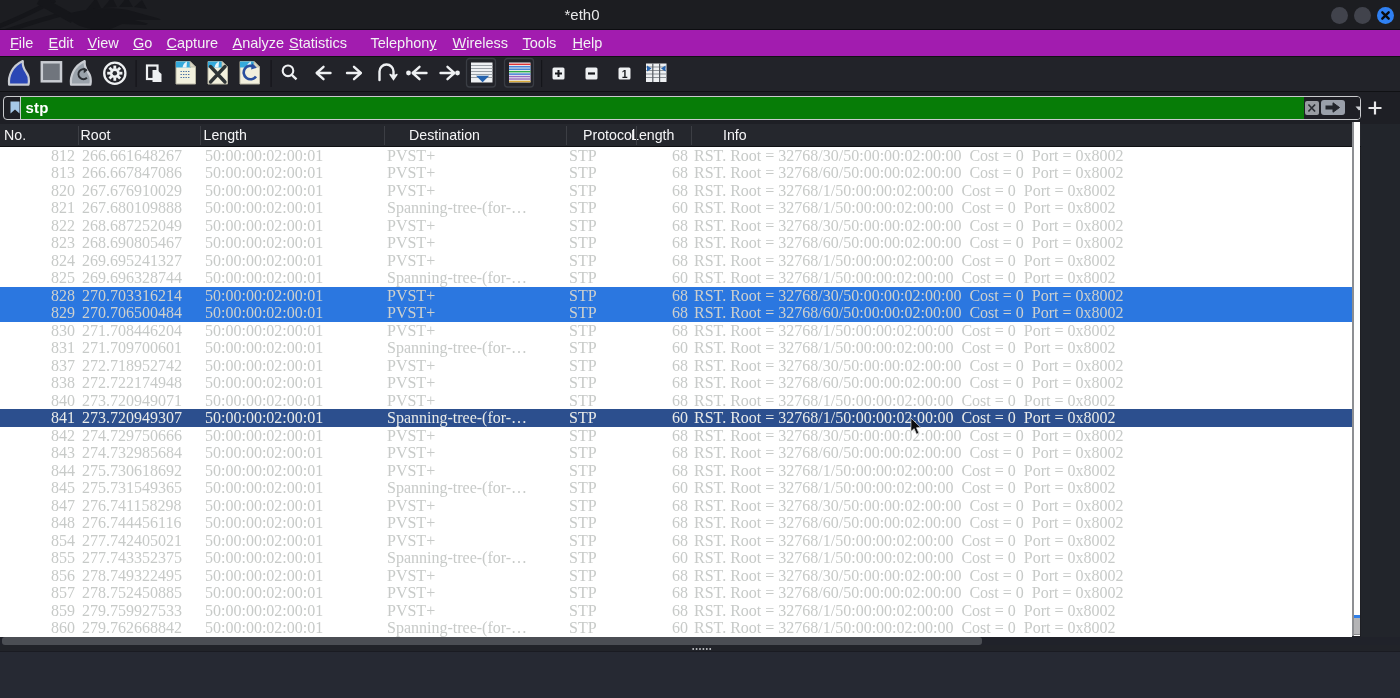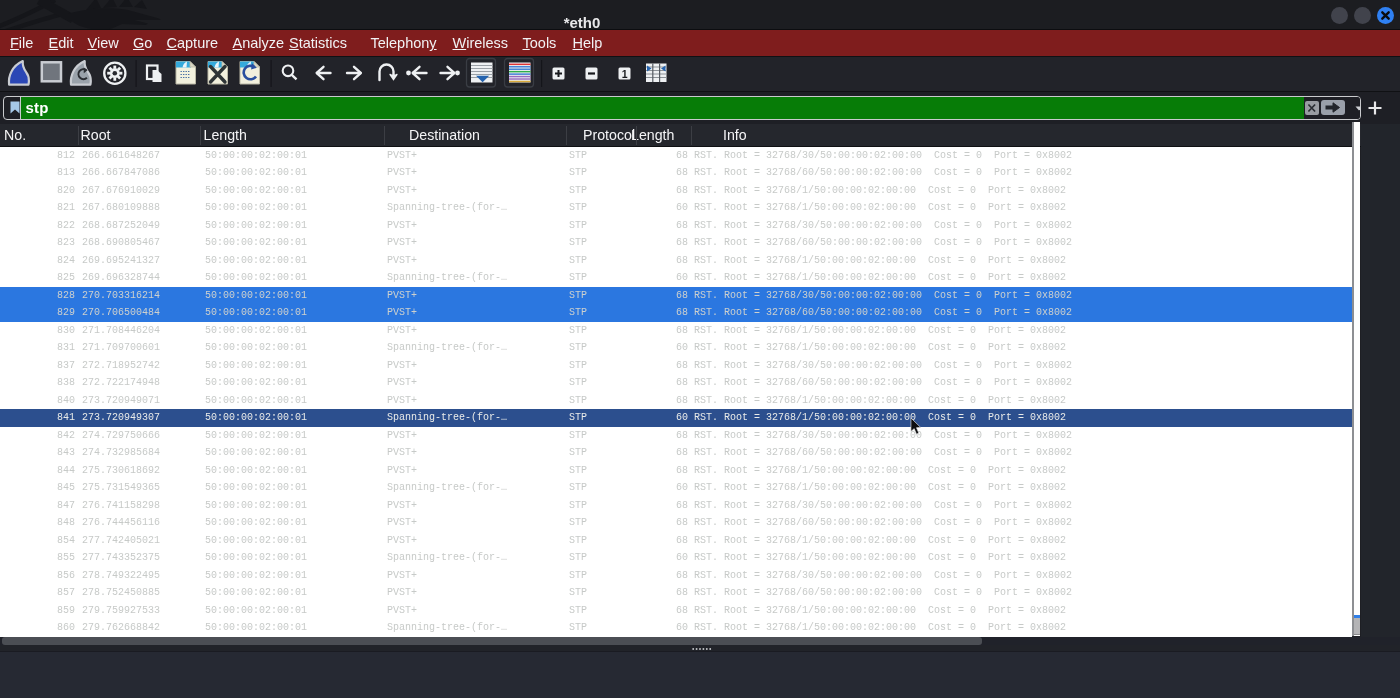--- a/index.html
+++ b/index.html
@@ -1,38 +1,38 @@
 <!DOCTYPE html>
 <html><head><meta charset="utf-8"><style>
 *{margin:0;padding:0;box-sizing:border-box}
 html,body{width:1400px;height:698px;overflow:hidden;background:#1e1f24;font-family:"Liberation Sans",sans-serif}
 #win{position:relative;width:1400px;height:698px}
 .abs{position:absolute}
 
 #titlebar{left:0;top:0;width:1400px;height:29px;background:#1c1d21;overflow:hidden}
-#title{left:0;top:8px;width:1164px;height:29px;line-height:29px;text-align:center;color:#e8e8ea;font-size:15px;font-weight:bold}
+#title{left:0;top:0;width:1164px;height:29px;line-height:29px;text-align:center;color:#e8e8ea;font-size:15px;font-weight:normal}
 .wbtn{top:6.5px;width:17px;height:17px;border-radius:50%}
 
-#menubar{left:0;top:30px;width:1400px;height:26px;background:#7f1d1d}
+#menubar{left:0;top:30px;width:1400px;height:26px;background:#a21caf}
 .mi{position:absolute;top:0;height:26px;line-height:26px;color:#f2f2f4;font-size:14.5px}
 .mi span{text-decoration:underline}
 
 #toolbar{left:0;top:57px;width:1400px;height:34px;background:#222329}
 
 #filterrow{left:0;top:92px;width:1400px;height:32px;background:#1e1f25}
 #fwrap{left:3px;top:95.5px;width:1358px;height:24px;border:1px solid #c9cacd;border-radius:4px;background:#1e1f25;overflow:hidden}
 #fgreen{left:17px;top:0px;width:1283px;height:22px;background:#077c07}
 #ftext{left:21.5px;top:0;height:22px;line-height:22px;color:#fff;font-size:15px;font-weight:bold;letter-spacing:0.2px}
 
 #hdr{left:0;top:124px;width:1400px;height:22.5px;background:#25272d;border-bottom:1px solid #0f1013}
 .h{position:absolute;top:0;height:22px;line-height:22px;color:#f4f4f6;font-size:14.2px;font-weight:normal}
 .hsep{position:absolute;top:2px;width:1px;height:19px;background:#3c3e44}
 
 #tbl{left:0;top:146.5px;width:1352px;height:490px;background:#fff;overflow:hidden}
-.tcol{position:absolute;top:0;font-family:Liberation Mono, monospace;font-size:10px;line-height:17.5px;color:#c7cac8;white-space:pre}
+.tcol{position:absolute;top:0;font-family:Liberation Serif, serif;font-size:16px;line-height:17.5px;color:#c7cac8;white-space:pre}
 .rowbg{position:absolute;left:0;width:1352px}
 .sb{color:#cdd0ce}
 .sn{color:#e9ebe9}
 
 #rdark{left:1360.5px;top:124px;width:39.5px;height:512.5px;background:#22252b}
 #mmline{left:1352.4px;top:122.3px;width:1.4px;height:514.2px;background:#8c8e92}
 #mmap{left:1353.8px;top:122.3px;width:6.7px;height:514.2px;background:#fdfdfd}
 
 #hscroll{left:0;top:636.5px;width:1400px;height:9.5px;background:#20222a}
 #hthumb{left:2px;top:636.8px;width:980px;height:8.2px;border-radius:3px;background:#4b4e54}

